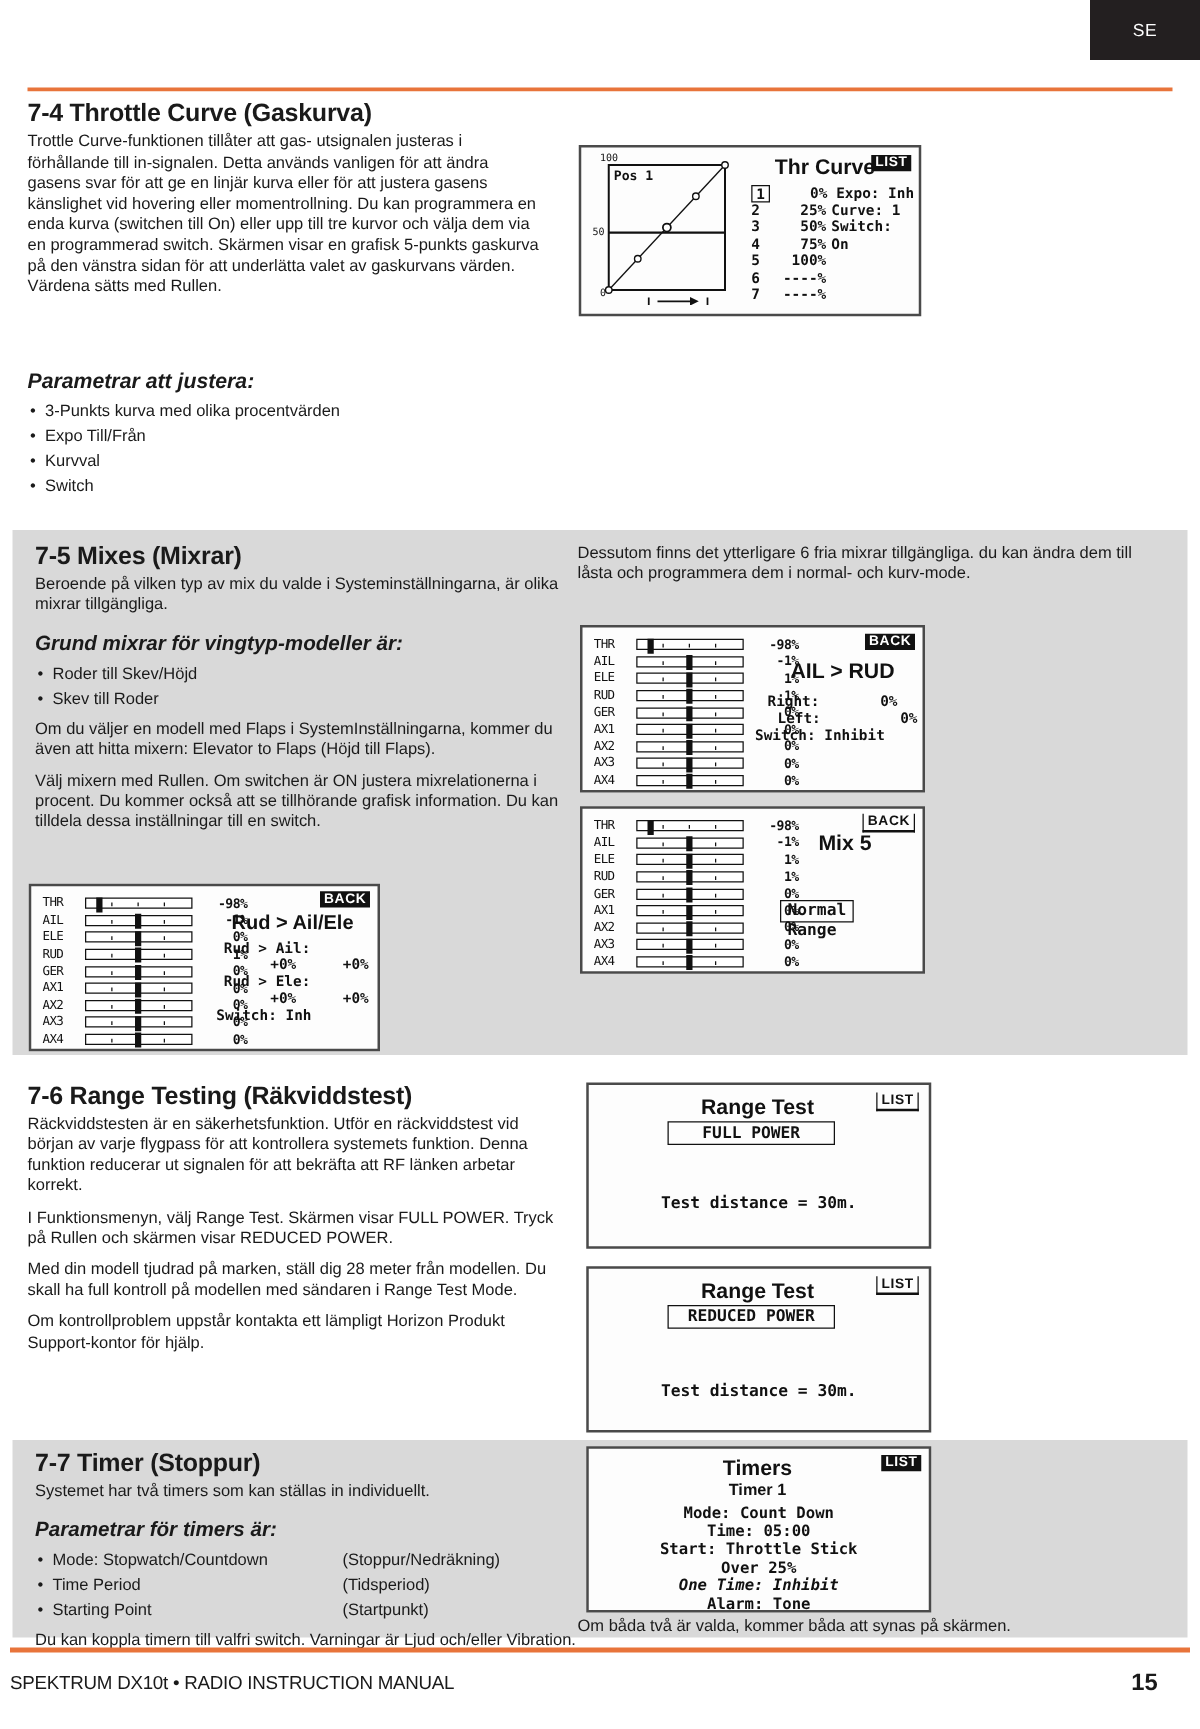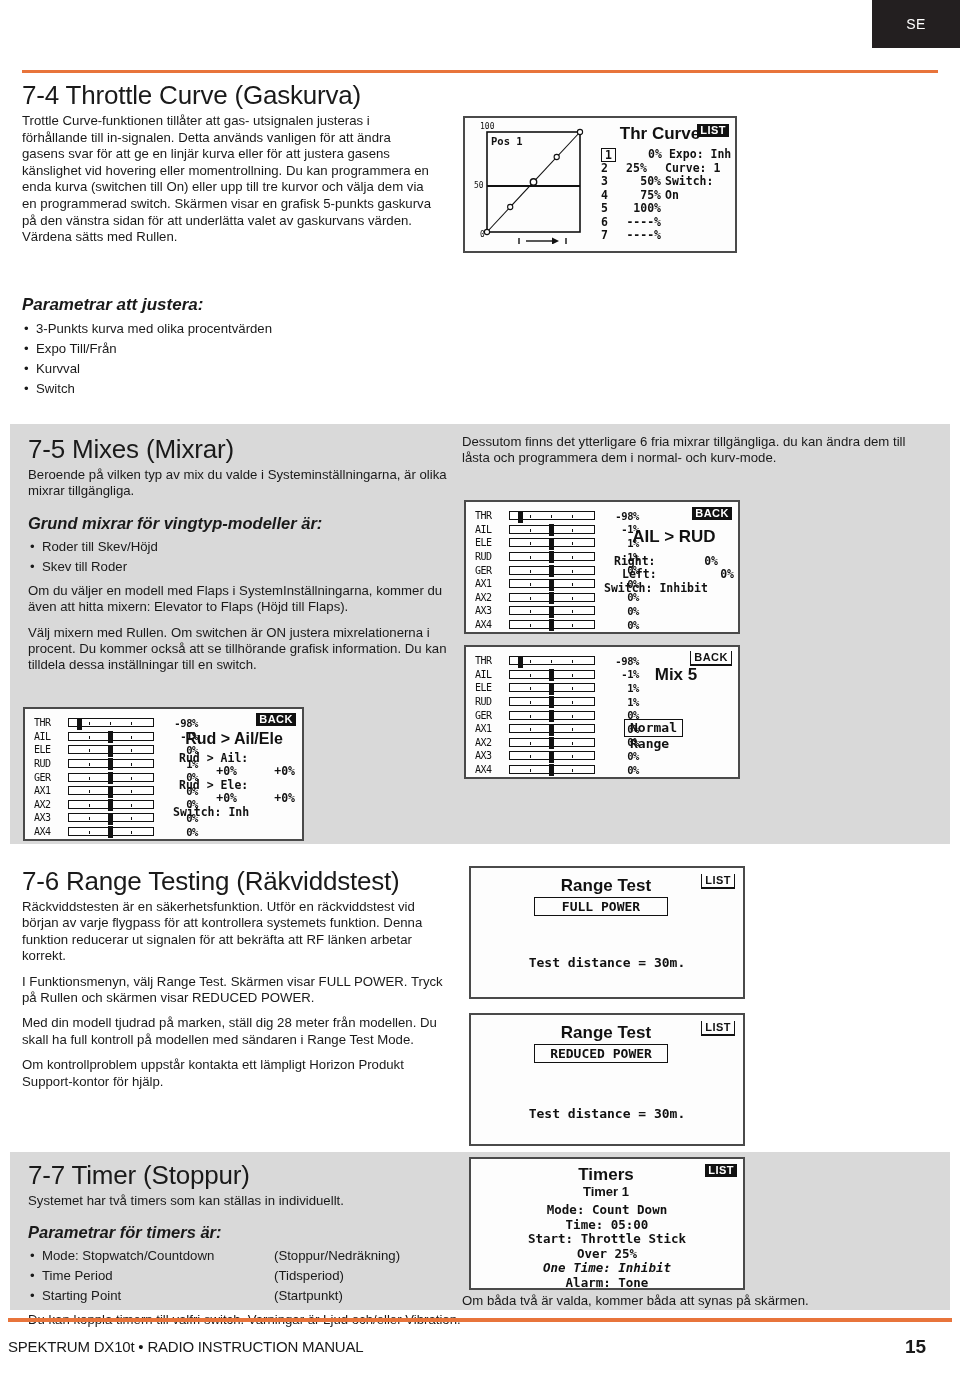--- a/index.html
+++ b/index.html
@@ -20,21 +20,21 @@
     display:flex;align-items:center;justify-content:center;
     font-size:14px;letter-spacing:.5px;
   }
   .top-rule{
     position:absolute;left:22px;top:70px;width:916px;height:3px;
     background:#e8743b;
   }
 
   
   h2.sec{
-    font-size:26px;font-weight:normal;margin:0 0 2px 0;letter-spacing:-0.2px;
+    font-size:20px;font-weight:bold;margin:0 0 2px 0;letter-spacing:-0.2px;
   }
   h3.sub{
     font-size:16px;font-weight:bold;font-style:italic;margin:0 0 4px 0;
   }
   p.body{
     font-size:13.2px;line-height:16.4px;margin:0 0 9px 0;
   }
   ul.bul{list-style:none;margin:0 0 8px 0;padding:0;}
   ul.bul li{
     font-size:13.2px;line-height:20px;padding-left:14px;position:relative;
@@ -145,21 +145,21 @@
     </div>
 
     <div style="position:absolute;left:136px;top:30px;">
       <div class="kv" style="display:flex;">
         <span class="boxed" style="padding:0 3px;line-height:12px;">1</span>
         <span style="display:inline-block;width:46px;text-align:right;">0%</span>
         <span style="padding-left:7px;">Expo: Inh</span>
       </div>
       <div class="kv" style="display:flex;">
         <span style="width:11px;">2</span>
-        <span style="display:inline-block;width:49px;text-align:center;">25%</span>
+        <span style="display:inline-block;width:49px;text-align:right;">25%</span>
         <span style="padding-left:4px;">Curve: 1</span>
       </div>
       <div class="kv" style="display:flex;">
         <span style="width:11px;">3</span>
         <span style="display:inline-block;width:49px;text-align:right;">50%</span>
         <span style="padding-left:4px;">Switch:</span>
       </div>
       <div class="kv" style="display:flex;">
         <span style="width:11px;">4</span>
         <span style="display:inline-block;width:49px;text-align:right;">75%</span>

